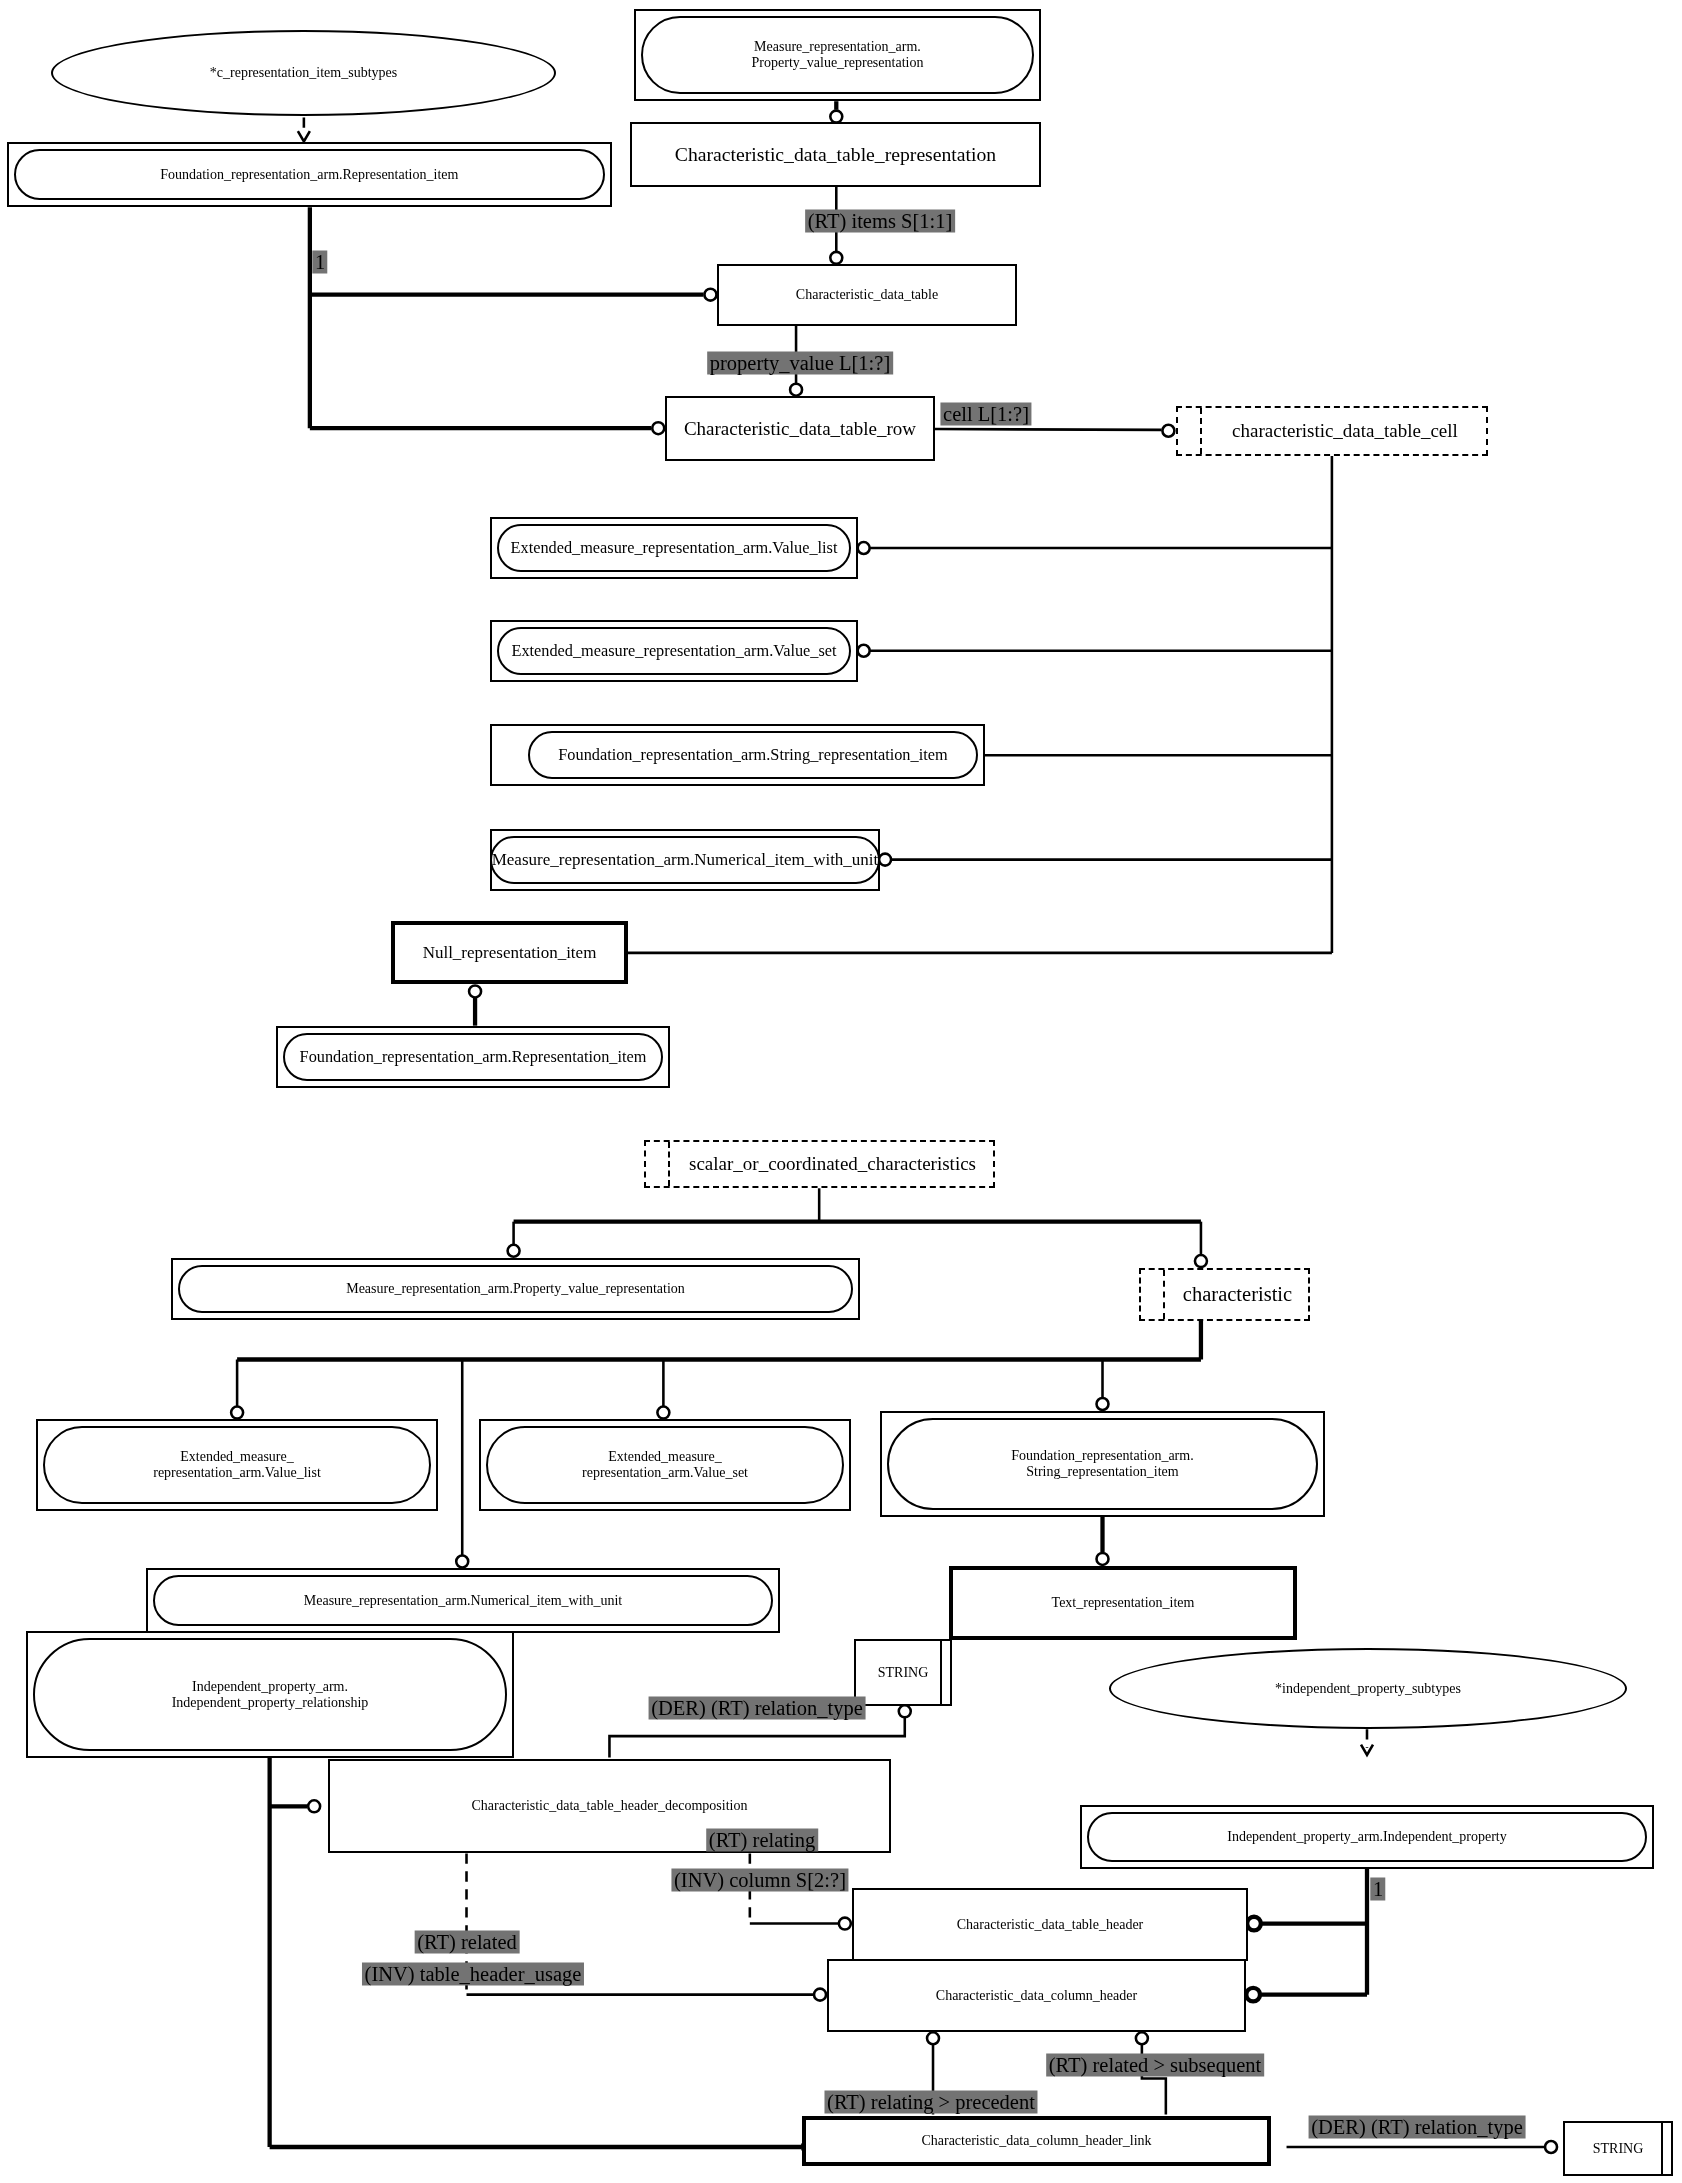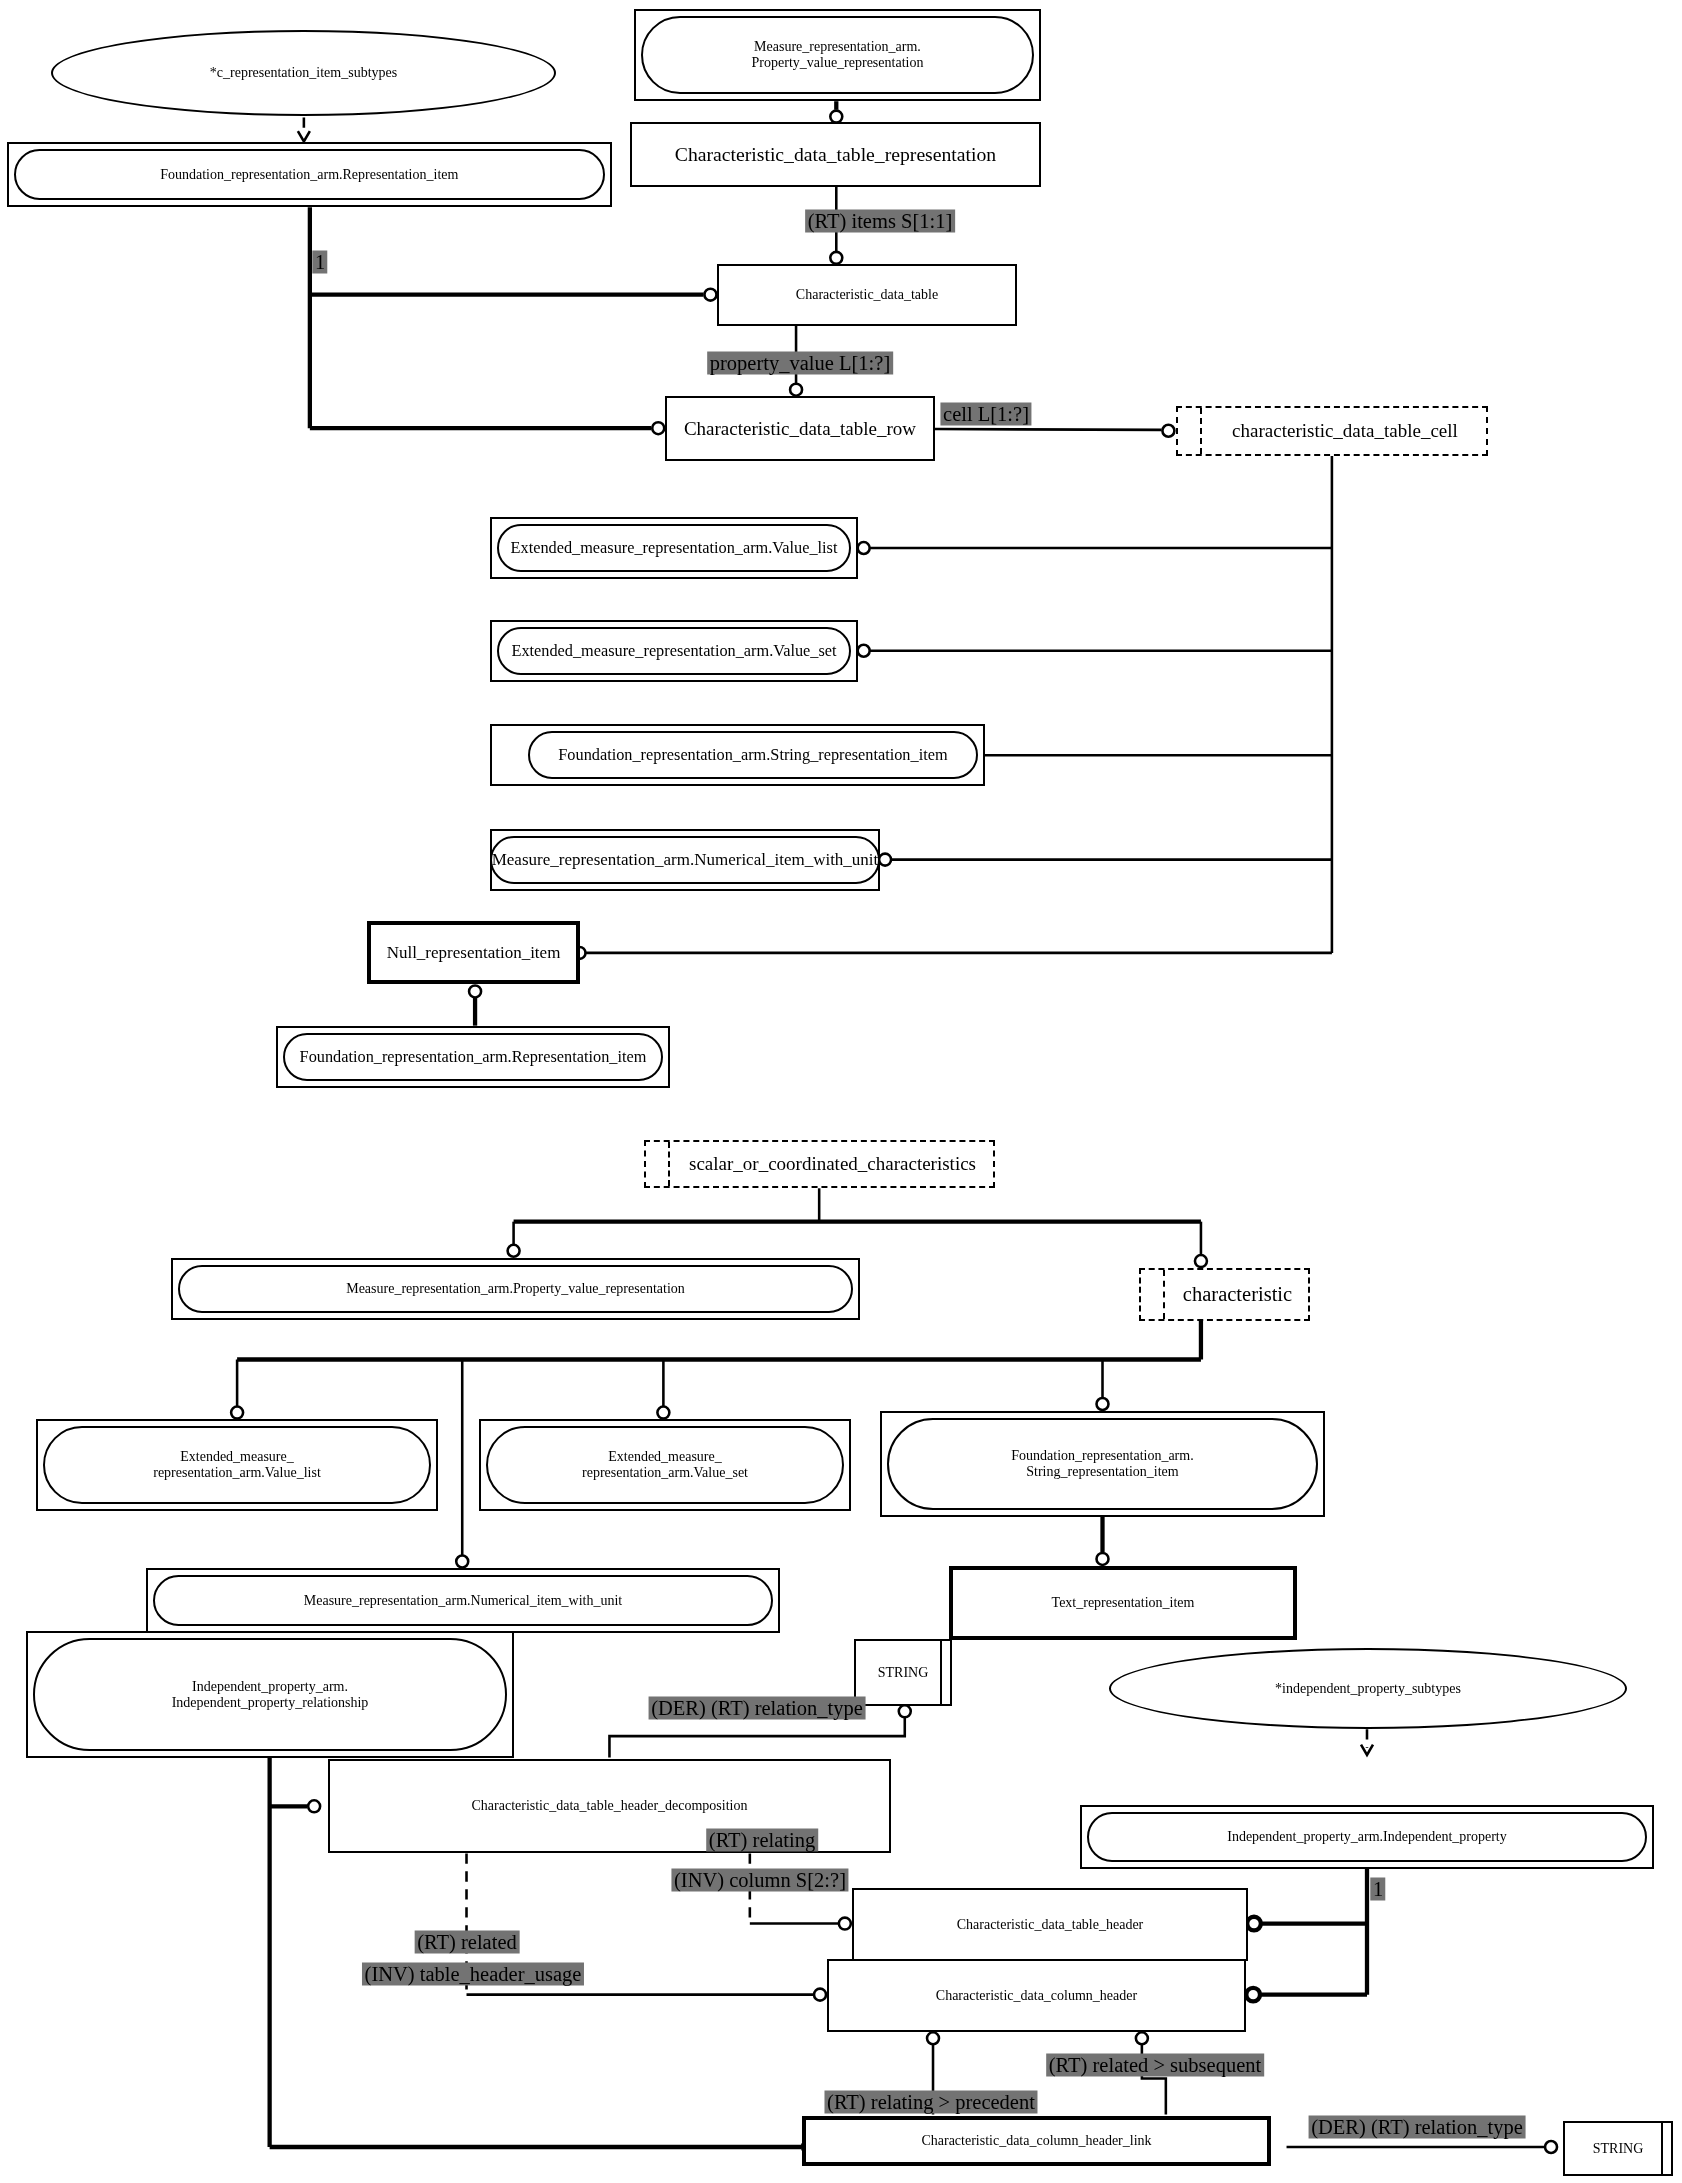--- a/index.html
+++ b/index.html
@@ -180,21 +180,21 @@
         <span>Foundation_representation_arm.String_representation_item</span>
       </div>
 </div>
 
 <div class="node refbox fs20" style="left:490px;top:829px;width:390px;height:62px;">
   <div class="inner">
         <span>Measure_representation_arm.Numerical_item_with_unit</span>
       </div>
 </div>
 
-<div class="node ebox bd fs20" style="left:367px;top:921px;width:213px;height:63px;">
+<div class="node ebox bd fs20" style="left:391px;top:921px;width:237px;height:63px;">
   <span>Null_representation_item</span>
 </div>
 
 <div class="node refbox fs19" style="left:276px;top:1026px;width:394px;height:62px;">
   <div class="inner">
         <span>Foundation_representation_arm.Representation_item</span>
       </div>
 </div>
 
 <div class="node dashbox fs22" style="left:644px;top:1140px;width:351px;height:48px;">

